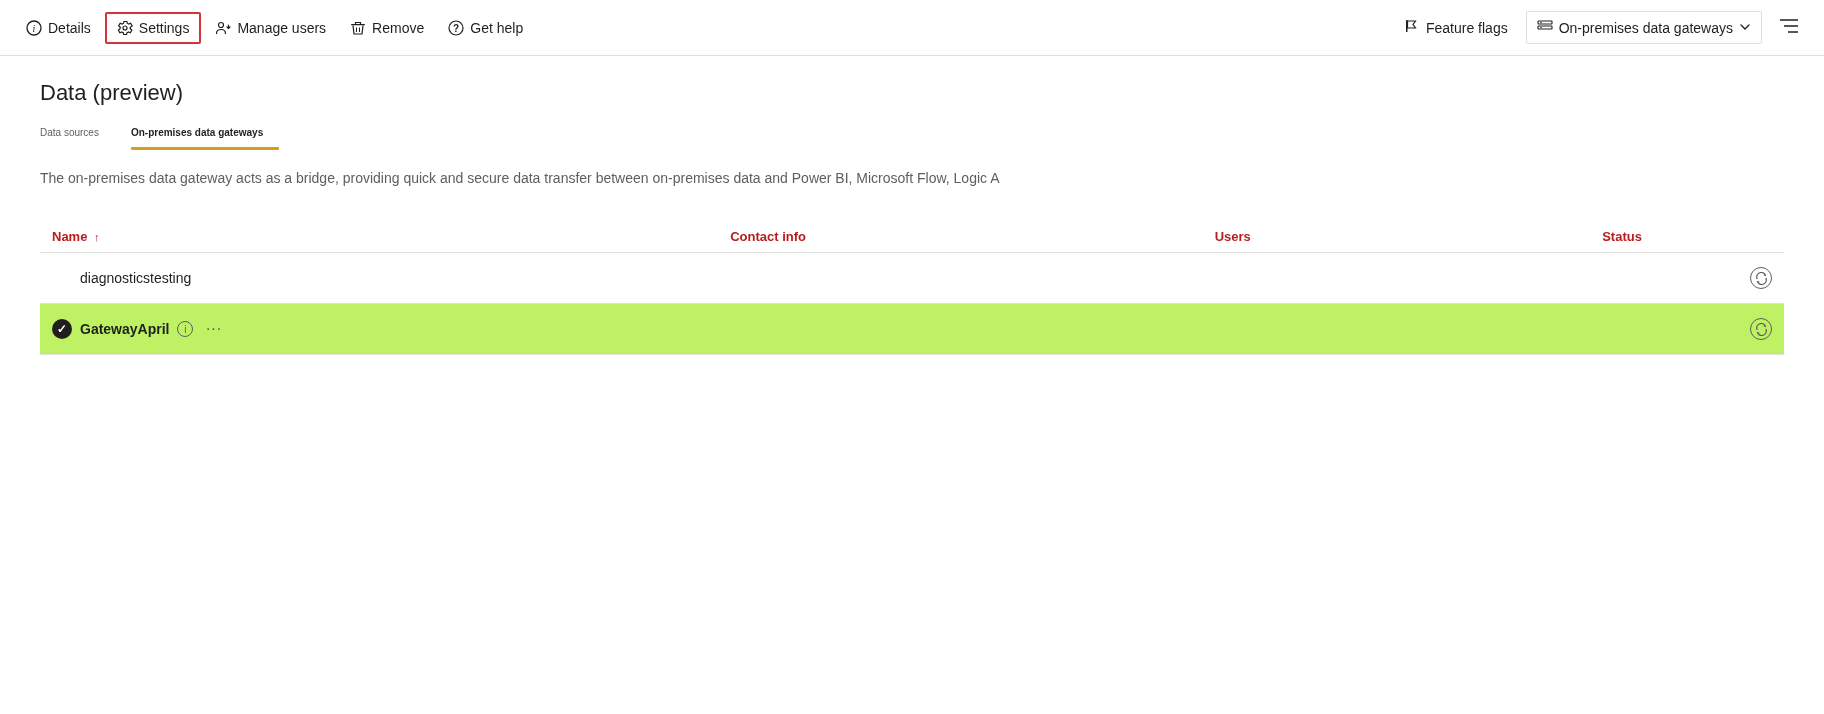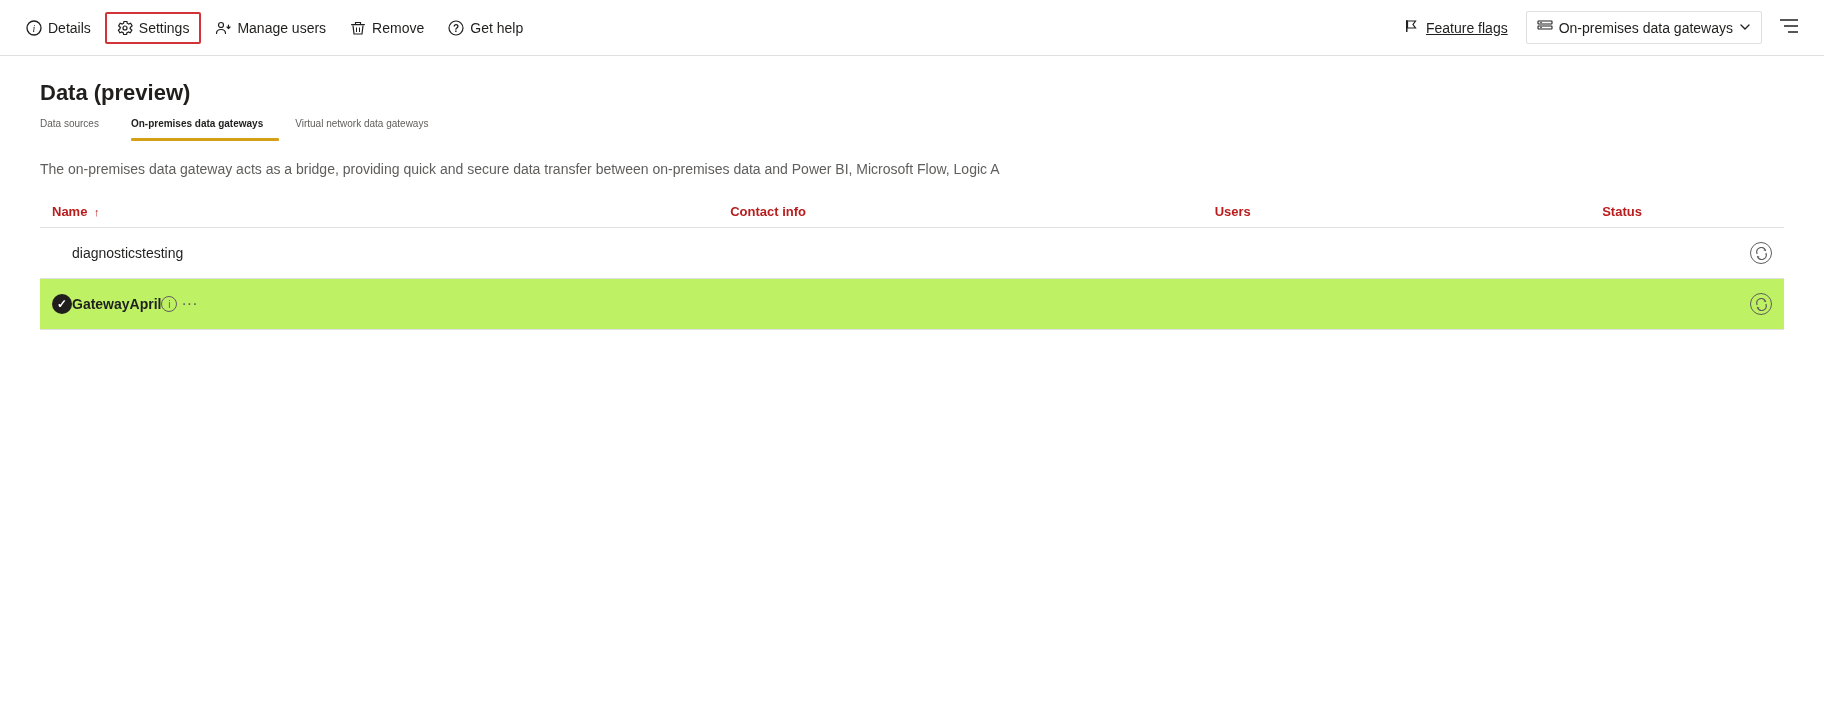--- a/index.html
+++ b/index.html
@@ -57,21 +57,20 @@
       align-items: center;
       gap: 6px;
       padding: 6px 10px;
       border: none;
       background: transparent;
       cursor: pointer;
       font-size: 14px;
       color: #201f1e;
       border-radius: 2px;
       white-space: nowrap;
-      text-decoration: underline;
     }
     .dropdown-btn {
       display: flex;
       align-items: center;
       gap: 6px;
       padding: 6px 10px;
       border: 1px solid #e1dfdd;
       background: transparent;
       cursor: pointer;
       font-size: 14px;
@@ -79,22 +78,22 @@
       border-radius: 2px;
       white-space: nowrap;
     }
 
     
     .main {
       padding: 24px 40px;
     }
     .page-title {
       font-size: 22px;
-      font-weight: 700;
-      margin-bottom: 4px;
+      font-weight: 400;
+      margin-bottom: 13px;
       color: #201f1e;
     }
 
     
     .tabs {
       display: flex;
       align-items: flex-end;
       gap: 0;
       margin-bottom: 20px;
       border-bottom: none;
@@ -121,21 +120,21 @@
       right: 0;
       height: 3px;
       background: #d4a017;
       border-radius: 1px;
     }
 
     
     .description {
       font-size: 14px;
       color: #605e5c;
-      margin-bottom: 16px;
+      margin-bottom: 32px;
       line-height: 1.5;
       overflow: hidden;
       text-overflow: ellipsis;
       white-space: nowrap;
       max-width: 100%;
     }
 
     
     .data-table {
       width: 100%;
@@ -164,20 +163,21 @@
     }
     .data-table td {
       padding: 14px 12px;
       font-size: 14px;
       color: #201f1e;
       vertical-align: middle;
     }
     .td-name {
       display: flex;
       align-items: center;
+      gap: 8px;
     }
     .check-circle {
       width: 20px;
       height: 20px;
       border-radius: 50%;
       background: #201f1e;
       display: inline-flex;
       align-items: center;
       justify-content: center;
       flex-shrink: 0;
@@ -335,23 +335,20 @@
 
 <div class="main">
   <h1 class="page-title">Data (preview)</h1>
 
   <div class="tabs">
     <button class="tab">
       <span>Data sources</span>
     </button>
     <button class="tab active">
       <span>On-premises data gateways</span>
-    </button>
-    <button class="tab">
-      <span>Virtual network data gateways</span>
     </button>
   </div>
 
   <p class="description">The on-premises data gateway acts as a bridge, providing quick and secure data transfer between on-premises data and Power BI, Microsoft Flow, Logic A</p>
 
   <table class="data-table">
     <thead>
       <tr>
         <th class="col-name">
           <span>Name</span>

